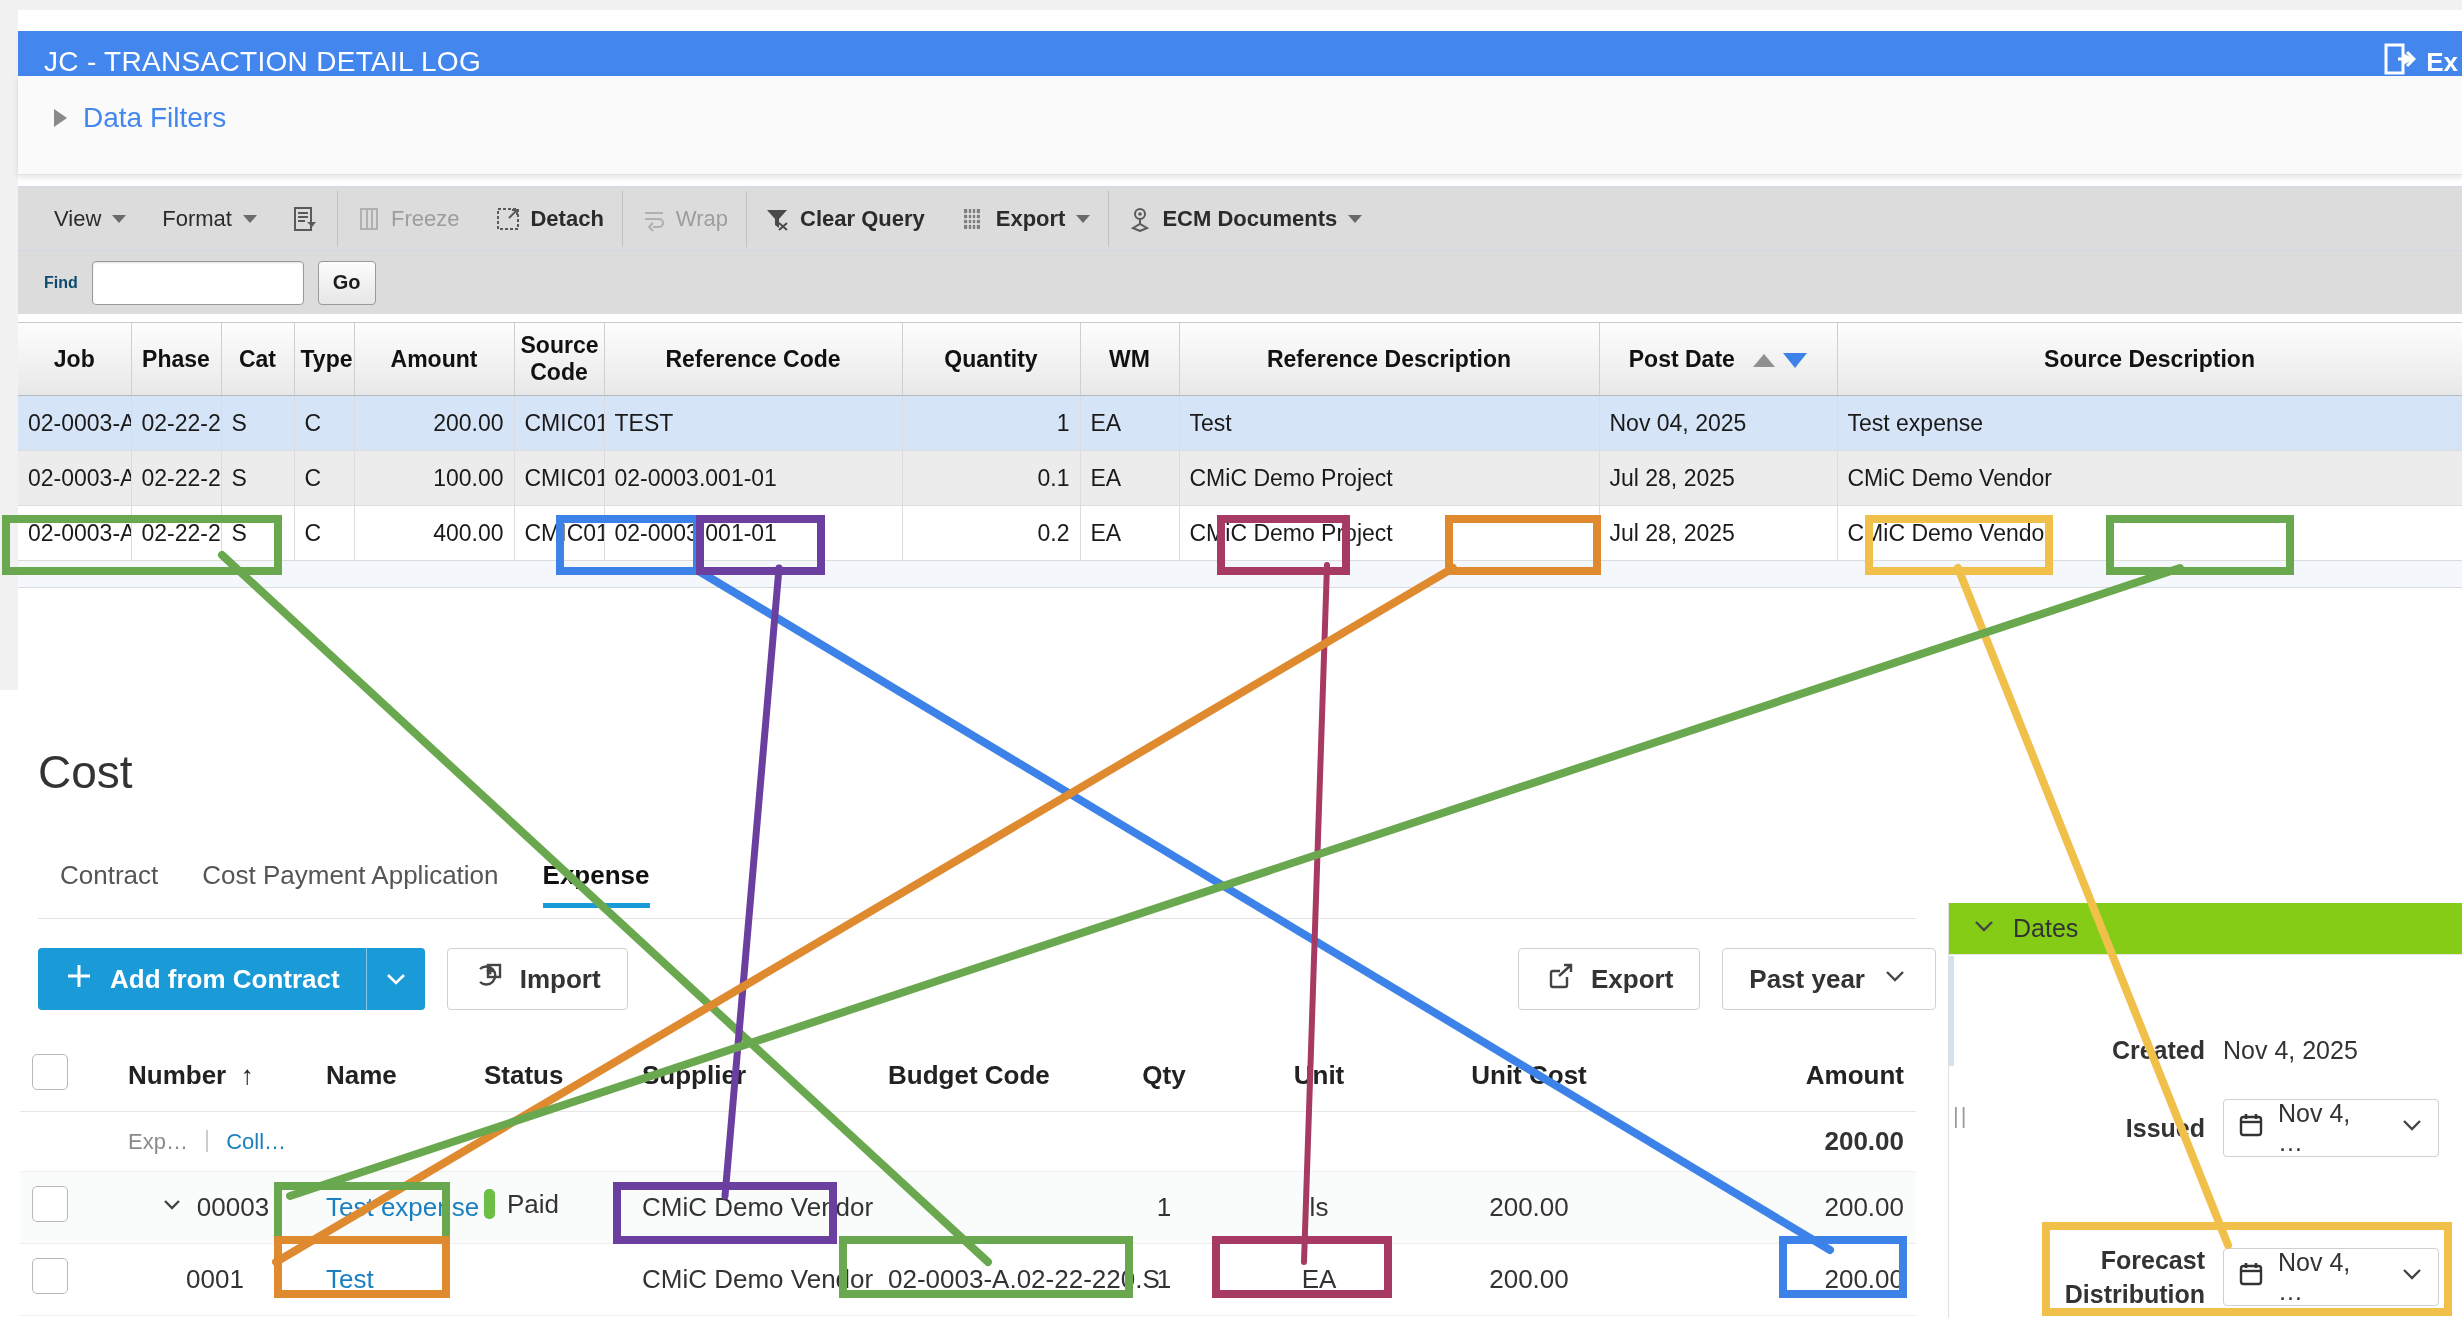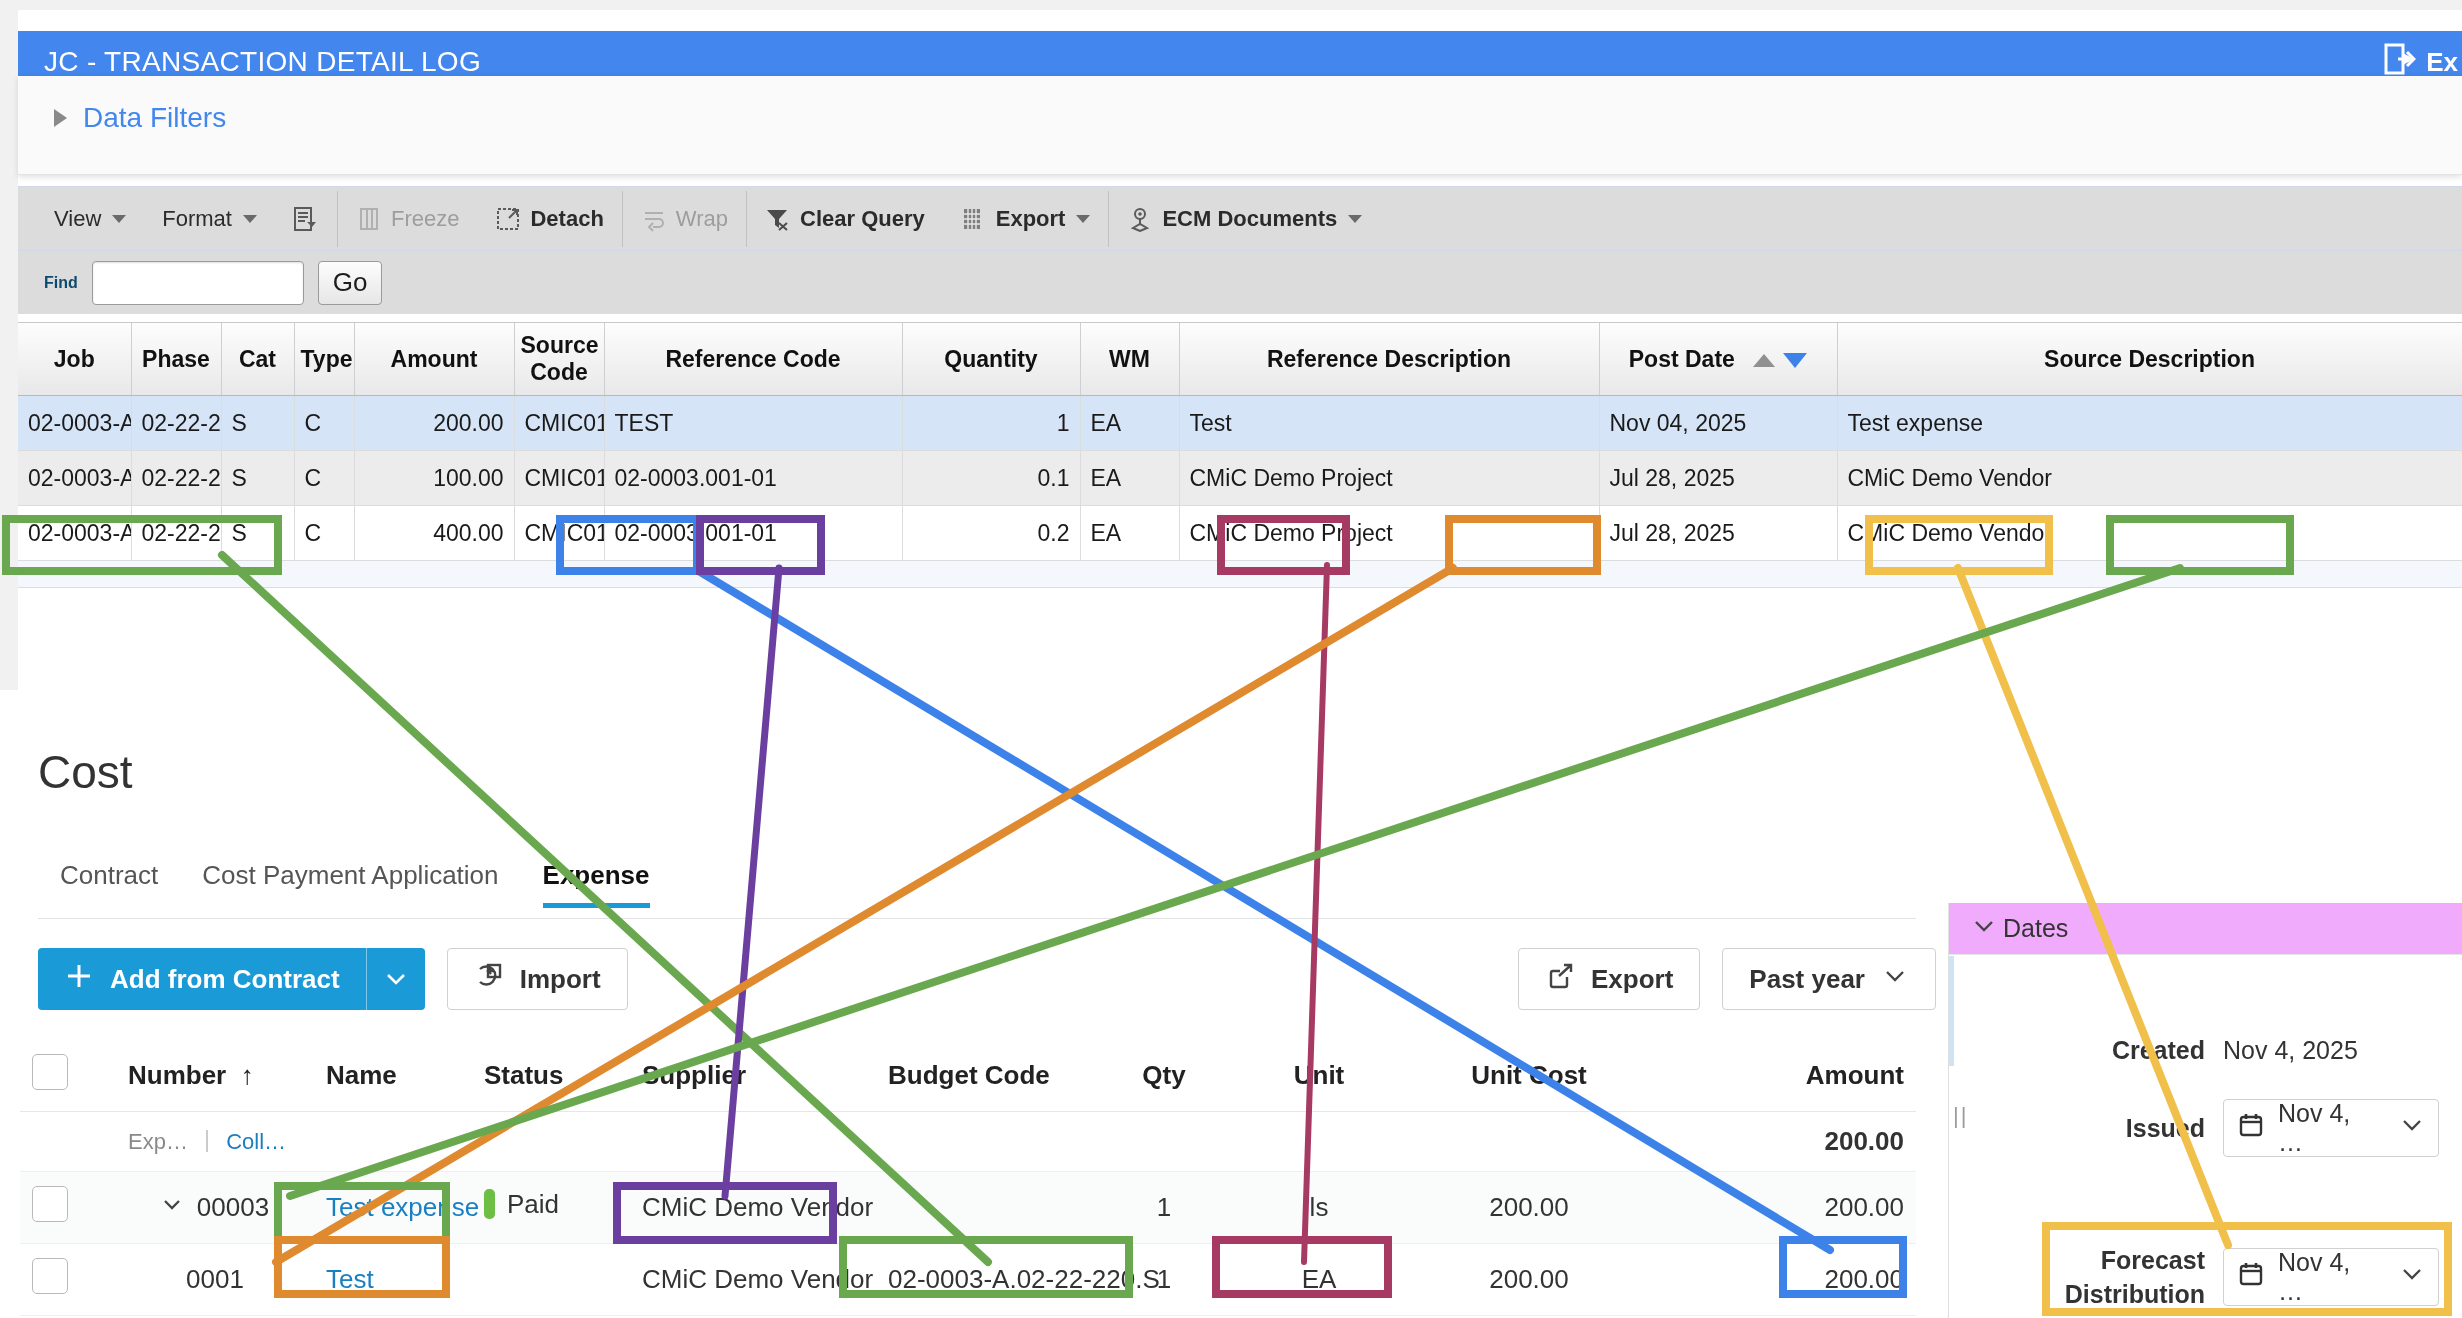--- a/index.html
+++ b/index.html
@@ -71,21 +71,21 @@
     display:flex;align-items:center;padding-left:26px;gap:14px;box-sizing:border-box;
   }
   .findbar .flbl{font-size:16px;font-weight:bold;color:#0c4a6e;}
   .find-input{
     width:206px;height:40px;background:#fff;border:1px solid #9a9a9a;border-radius:4px;
     box-shadow:inset 0 1px 2px rgba(0,0,0,.13);
   }
   .go-btn{
     height:42px;padding:0 14px;display:flex;align-items:center;justify-content:center;
     background:linear-gradient(#fdfdfd,#e6e6e6);border:1px solid #9a9a9a;border-radius:4px;
-    font-size:26px;font-weight:normal;color:#1d1d1d;
+    font-size:20px;font-weight:bold;color:#1d1d1d;
   }
 
   
   .lgrid{
     position:absolute;left:18px;top:322px;width:2444px;
     border-top:1px solid #c9c9c9;
     font-size:23px;color:#1a1a1a;
   }
   .lgrid table{border-collapse:collapse;width:2444px;table-layout:fixed;}
   .lgrid th{
@@ -182,22 +182,22 @@
   .status-pill{display:inline-flex;align-items:center;gap:12px;}
   .status-dot{width:11px;height:30px;border-radius:5px;background:#6cbe45;display:inline-block;}
   .chev{display:inline-block;margin-right:14px;}
 
   
   .detail-panel{
     position:absolute;left:1948px;top:213px;width:514px;height:415px;
     background:#fff;border-left:1px solid #e0e0e0;box-sizing:border-box;
   }
   .dp-header{
-    height:52px;background:#f0abfc;border-bottom:1px solid #e6e6e6;
-    display:flex;align-items:center;gap:6px;padding-left:22px;box-sizing:border-box;
+    height:52px;background:#84cc16;border-bottom:1px solid #e6e6e6;
+    display:flex;align-items:center;gap:16px;padding-left:22px;box-sizing:border-box;
     font-size:25px;color:#333;
   }
   .dp-accent{position:absolute;left:0;top:53px;width:5px;height:110px;background:#cfe3f3;}
   .dp-grip{position:absolute;left:4px;top:200px;font-size:22px;color:#9a9a9a;letter-spacing:2px;}
   .dp-row{
     display:flex;align-items:center;justify-content:flex-end;gap:18px;
     padding:0 24px 0 0;box-sizing:border-box;width:514px;
   }
   .dp-label{
     font-size:25px;font-weight:bold;color:#333;text-align:right;

